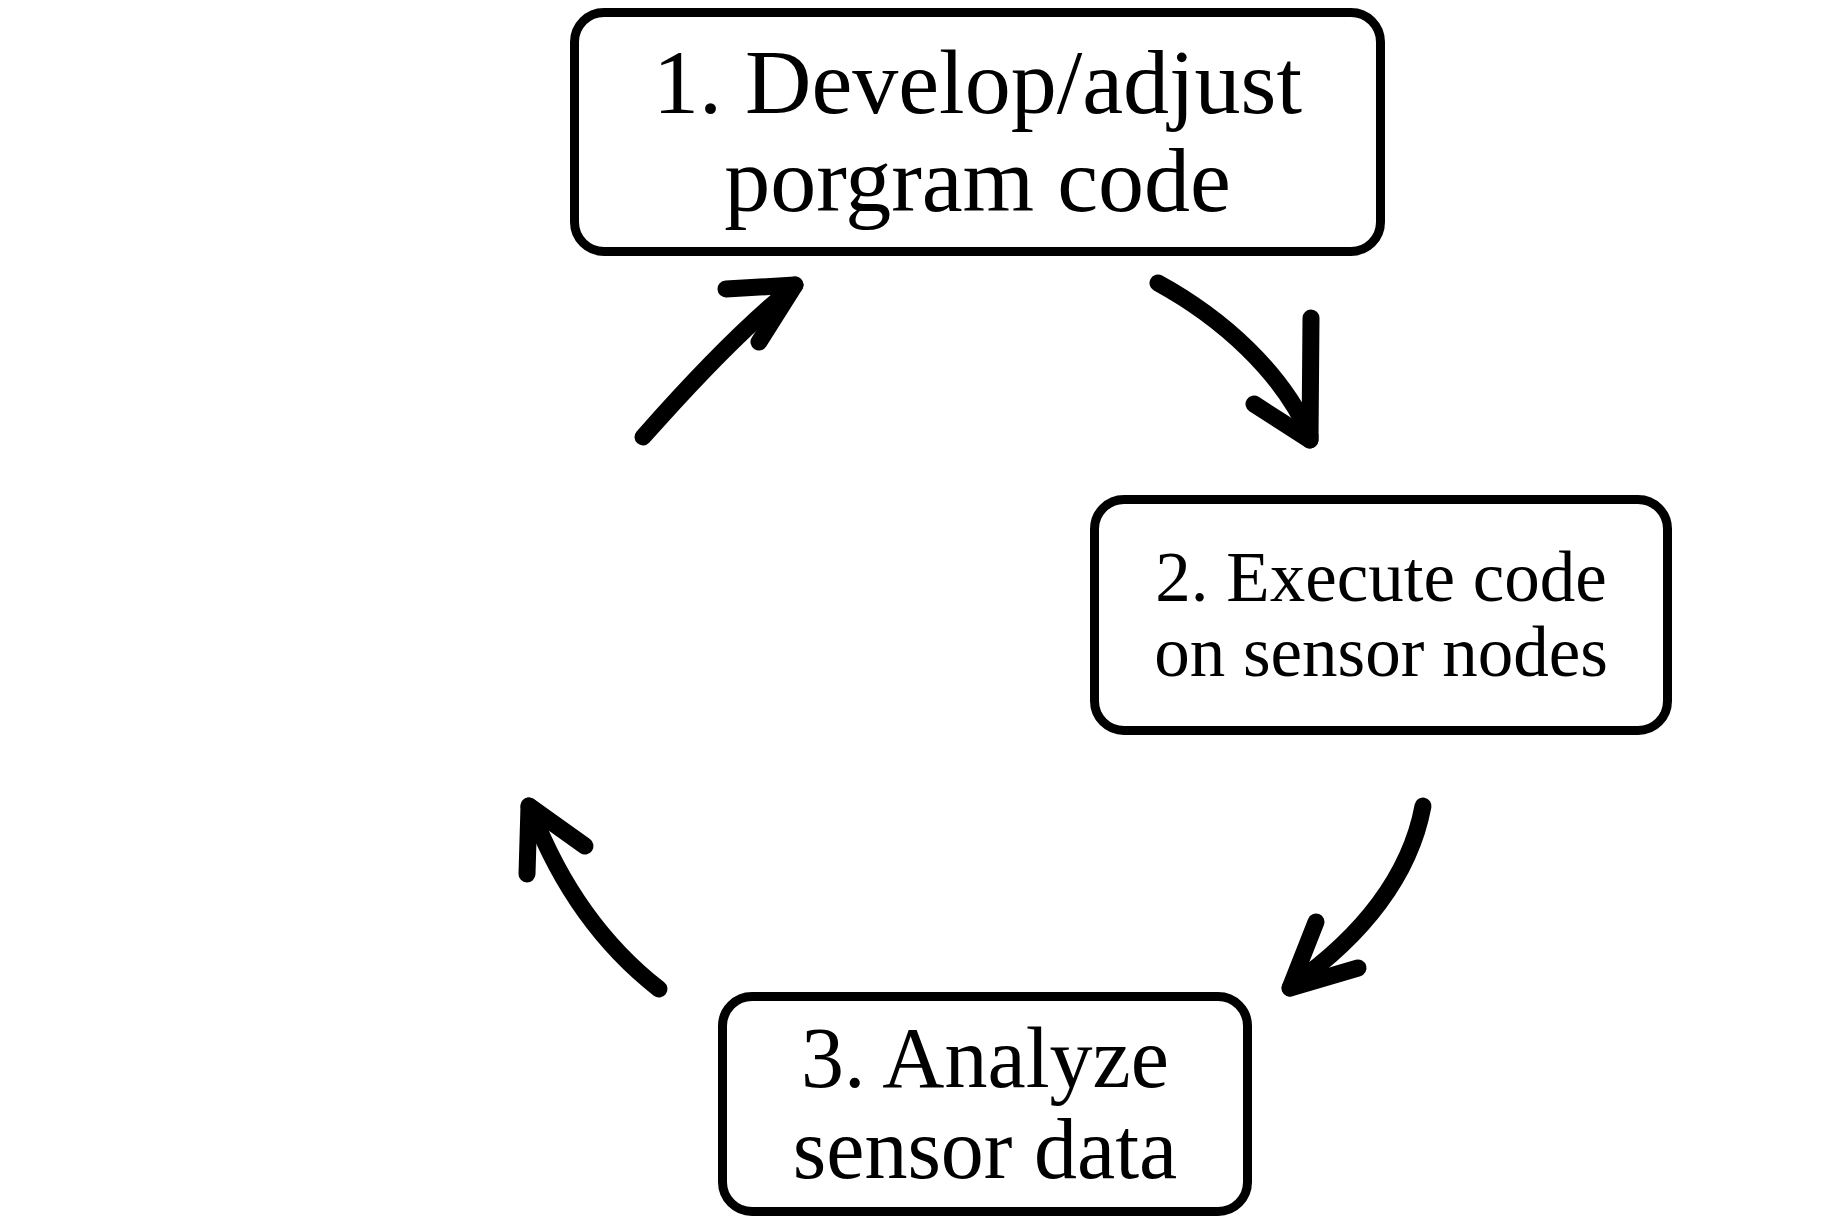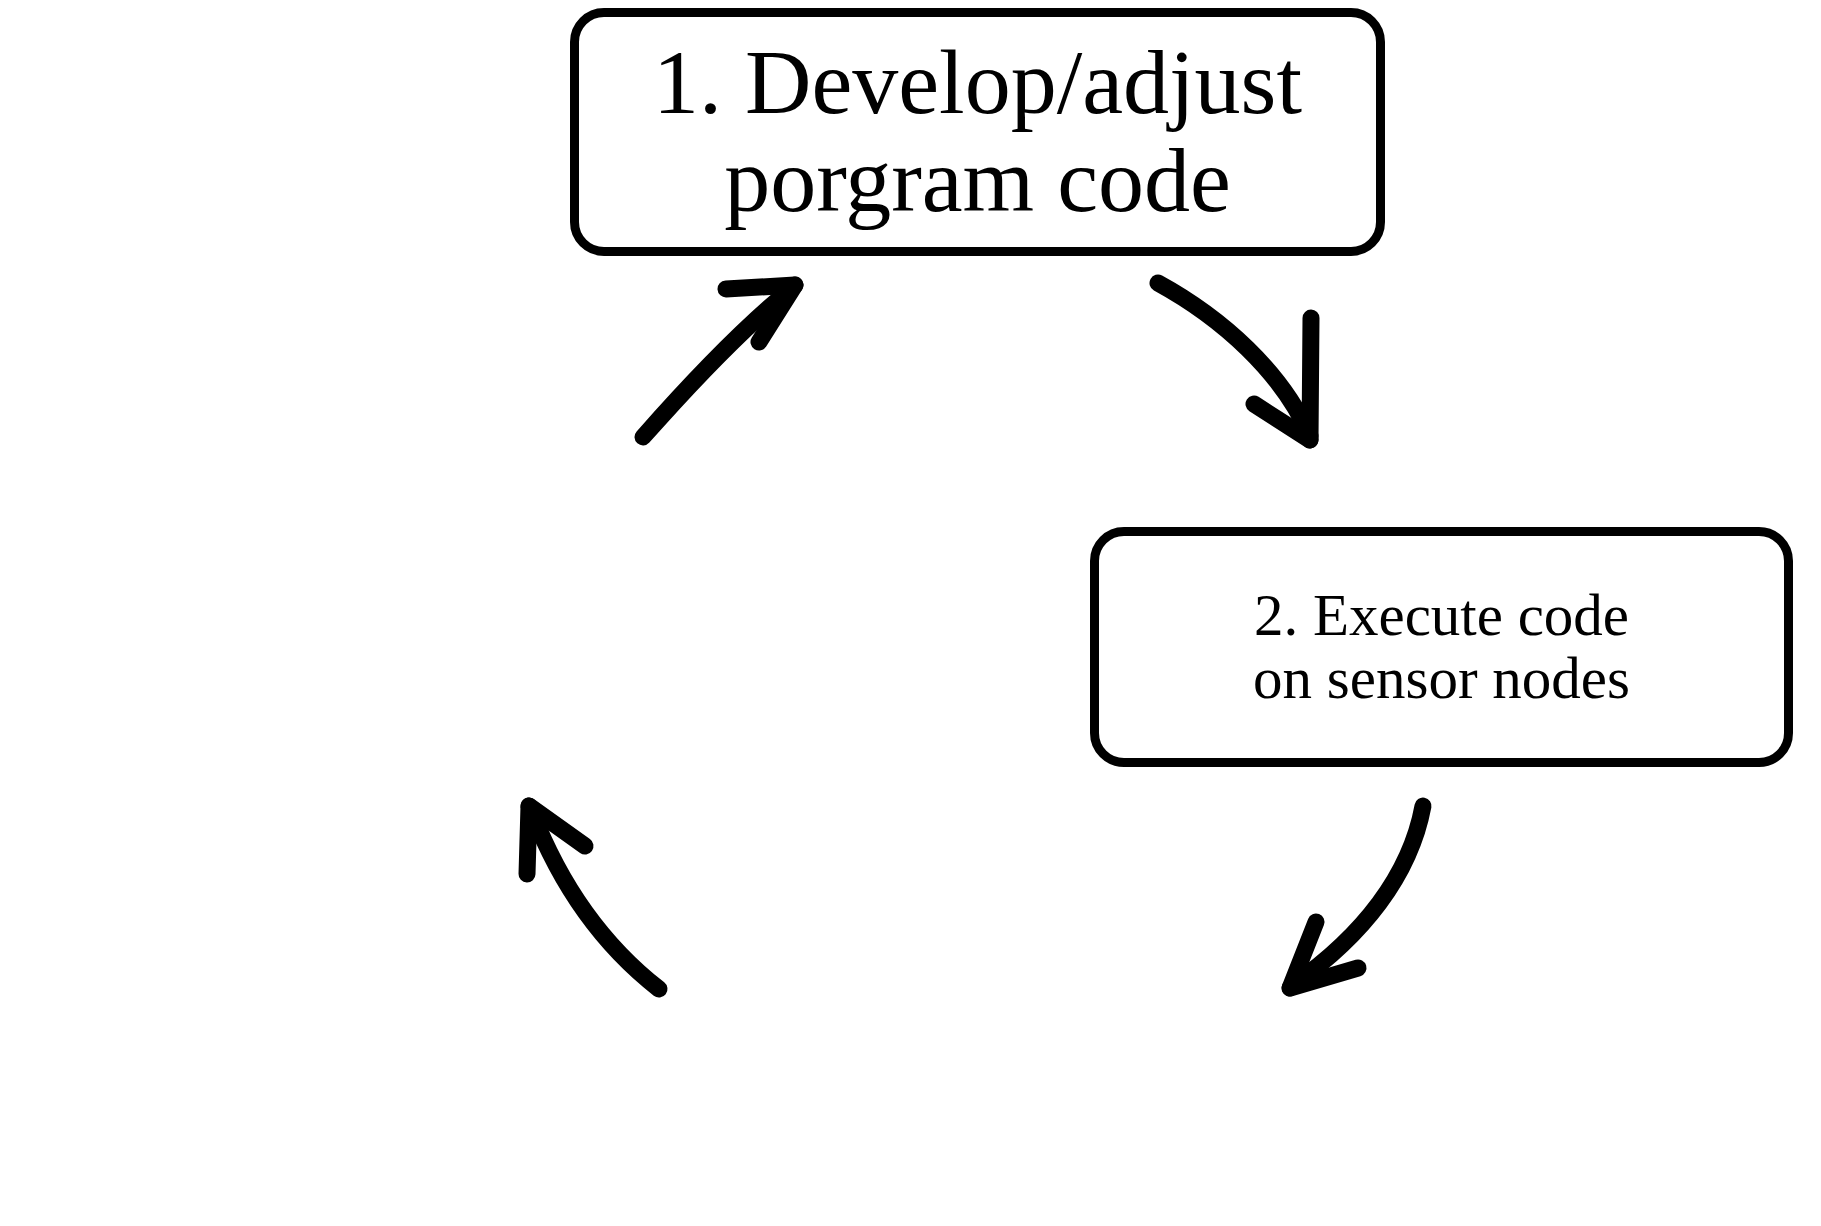--- a/index.html
+++ b/index.html
@@ -39,24 +39,23 @@
     left: 570px;
     top: 8px;
     width: 815px;
     height: 248px;
     font-size: 92px;
   }
   
   #node-2 {
     left: 1090px;
     top: 495px;
-    width: 703px;
+    width: 582px;
     height: 240px;
-    font-size: 59px;
-    margin-top: 32px;
+    font-size: 71px;
   }
   
   #node-3 {
     left: 718px;
     top: 992px;
     width: 534px;
     height: 224px;
     font-size: 86px;
   }
   
@@ -118,15 +117,19 @@
   <div class="node" id="node-1">
     <span class="node-label">1. Develop/adjust
 porgram code</span>
   </div>
 
   <div class="node" id="node-2">
     <span class="node-label">2. Execute code
 on sensor nodes</span>
   </div>
 
+  <div class="node" id="node-3">
+    <span class="node-label">3. Analyze
+sensor data</span>
+  </div>
 
 
 </div>
 
 </body></html>

